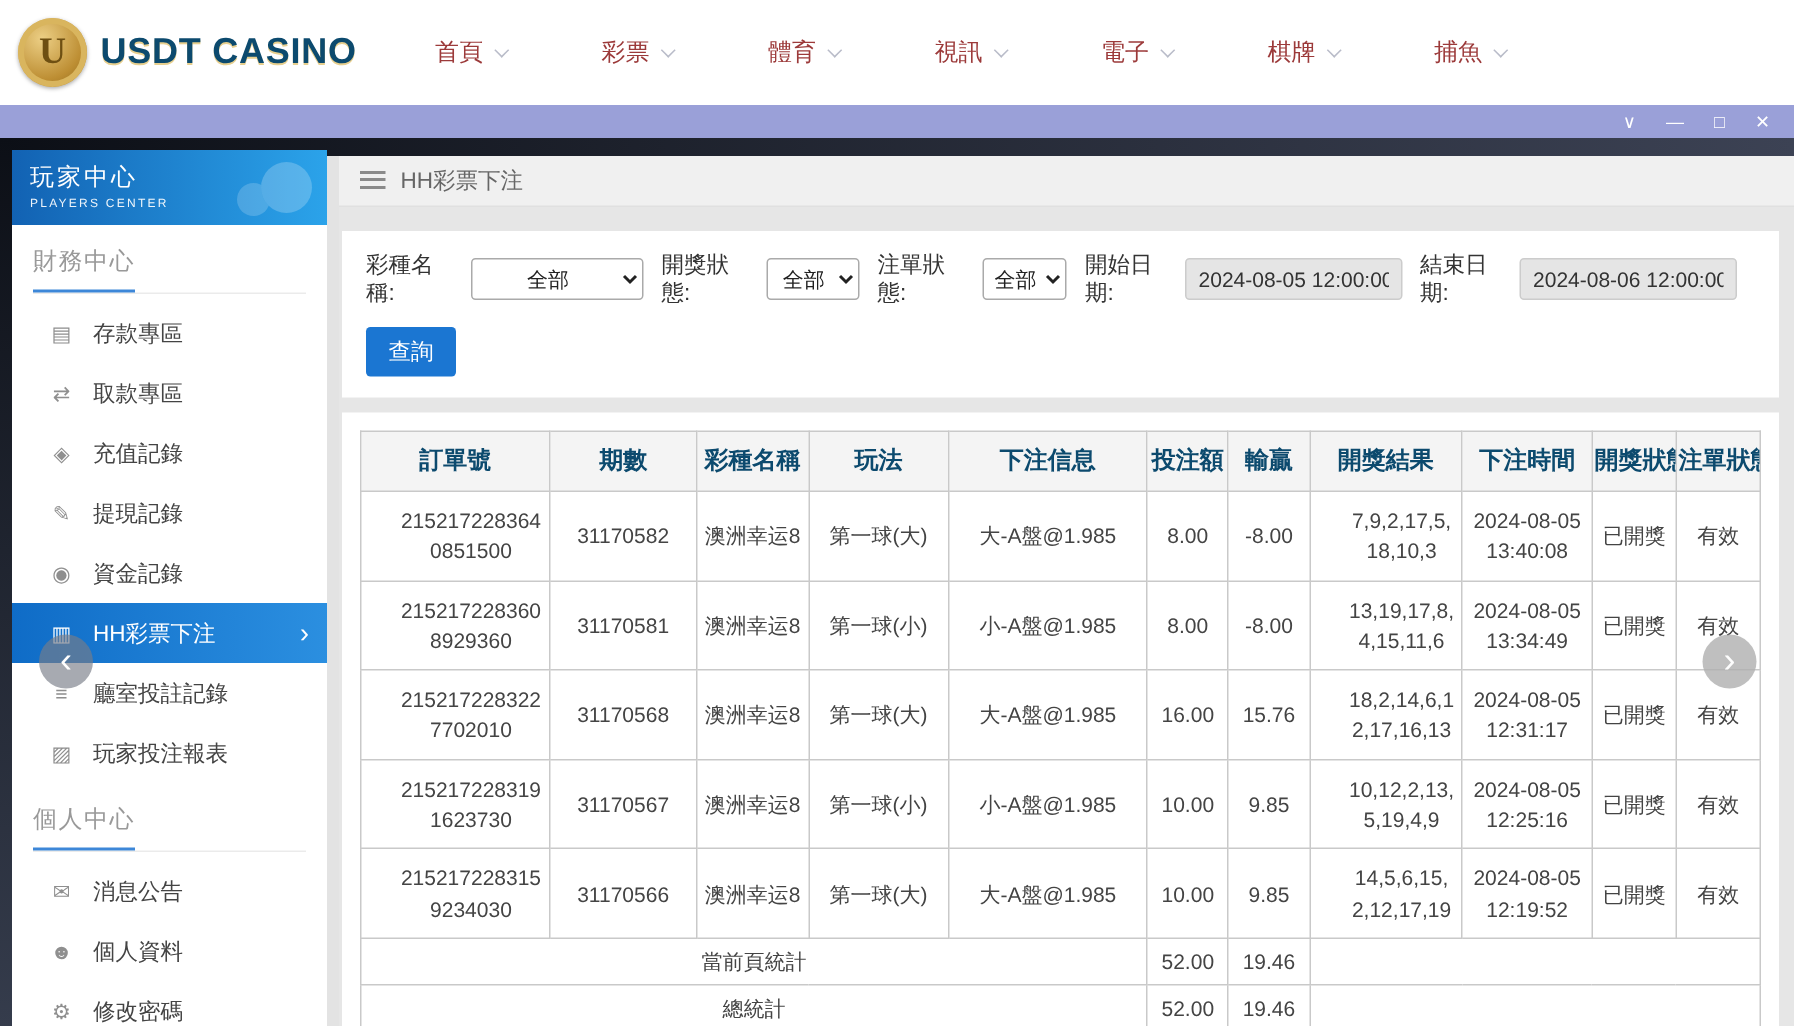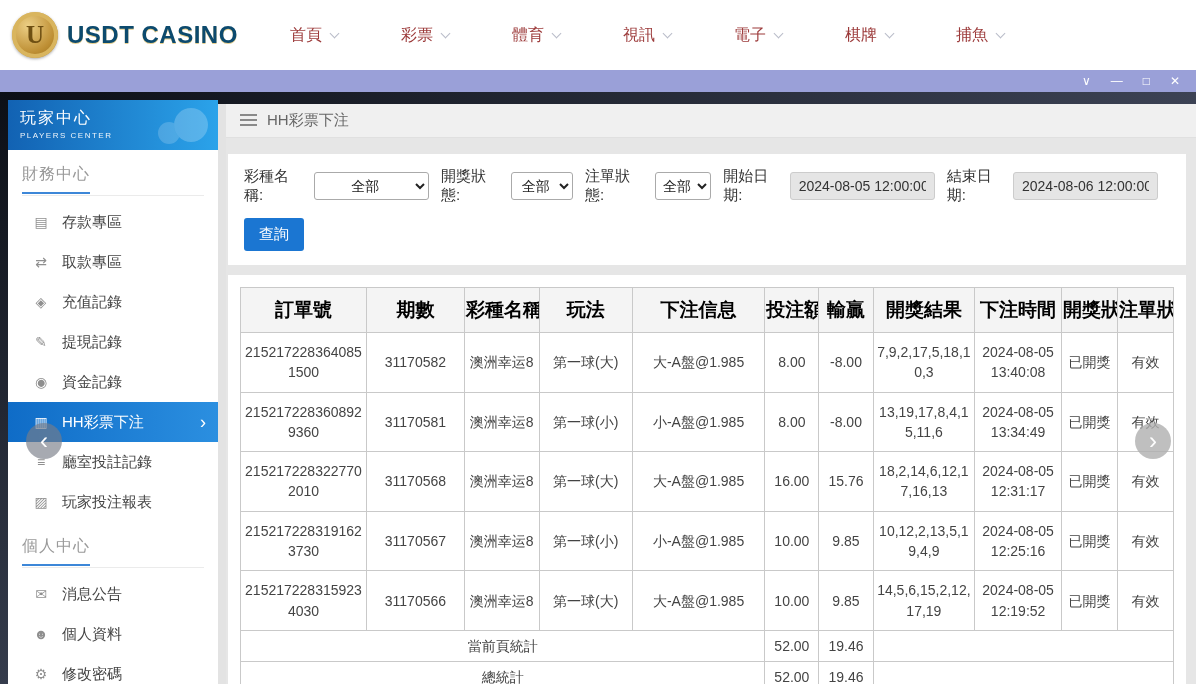--- a/index.html
+++ b/index.html
@@ -68,25 +68,25 @@
   select { height:28px; border:1px solid #aaa; border-radius:3px; font-size:14px;
     padding:0 2px; background:#fff; color:#222;text-align:center; }
   .sel-wide { width:118px; } .sel-mid { width:64px; } .sel-sm { width:58px; }
   .f-input { height:28px; width:145px; border:1px solid #ccc; border-radius:3px;
     padding:0 8px; font-size:14px; color:#333; background:#e5e5e5; }
   .search-btn { margin-top:13px; background:#1b76d2; color:#fff; border:none; border-radius:3px;
     padding:7px 15px; font-size:15px; cursor:pointer; }
 
   .table-card { background:#fff; margin-top:10px; padding:12px; }
   table { width:100%; border-collapse:collapse; table-layout:fixed; font-size:14px; color:#444; }
-  th { background:#f4f4f4; border:1px solid #c9c9c9; font-size:19px; font-weight:bold;
-    color:#000000; padding:9px 1px; white-space:nowrap; overflow:hidden; }
+  th { background:#f4f4f4; border:1px solid #c9c9c9; font-size:16px; font-weight:bold;
+    color:#0c4a6e; padding:9px 1px; white-space:nowrap; overflow:hidden; }
   td { border:1px solid #c9c9c9; text-align:center; padding:9px 3px; line-height:1.45;
     overflow:hidden; }
-  .break { word-break:break-all; }
+  .break { word-break:break-all;padding-left:24px; }
   tr.summary td { padding:5px 3px; }
 
   
   .carousel-arrow { position:absolute; top:331px; width:36px; height:36px; border-radius:50%;
     color:#fff; display:flex; align-items:center; justify-content:center; font-size:24px;
     cursor:pointer; z-index:30; user-select:none; }
   .arrow-left  { left:26px;  background:rgba(120,125,135,.65); }
   .arrow-right { left:1135px; background:rgba(175,175,175,.8); color:#fdfdfd; }
 </style>
 </head>

